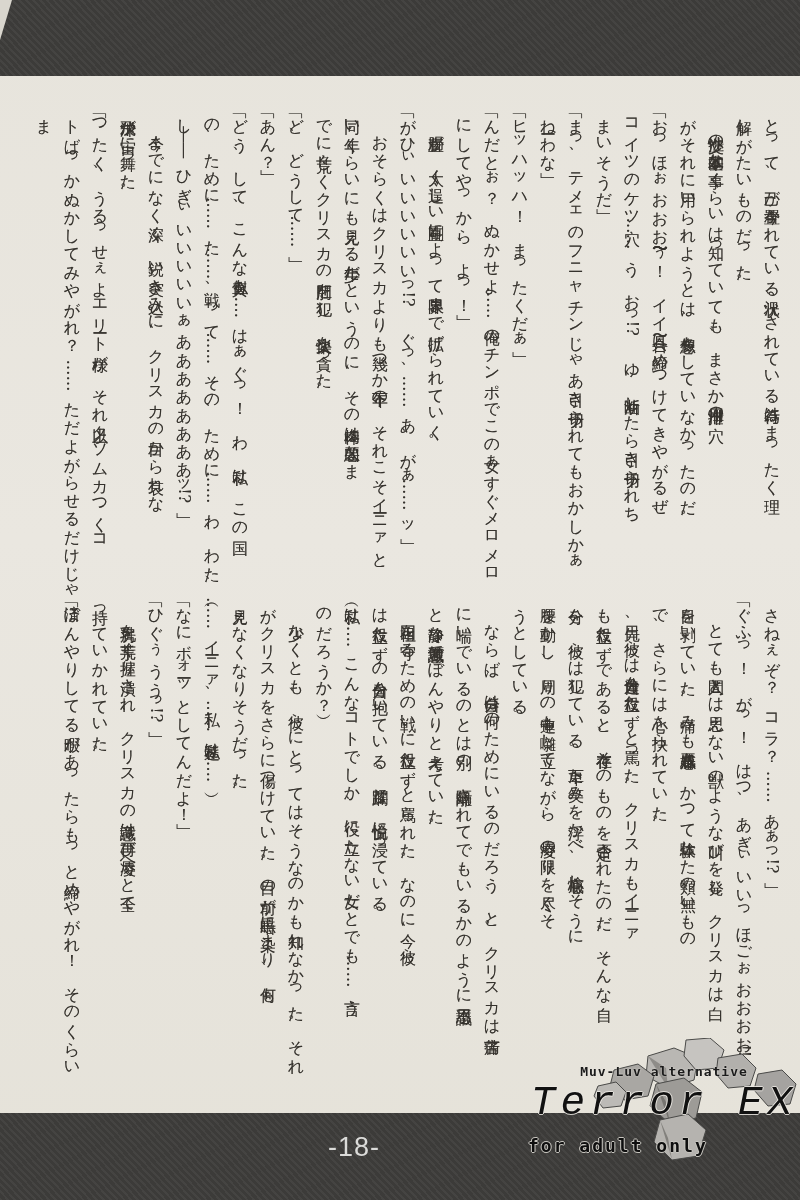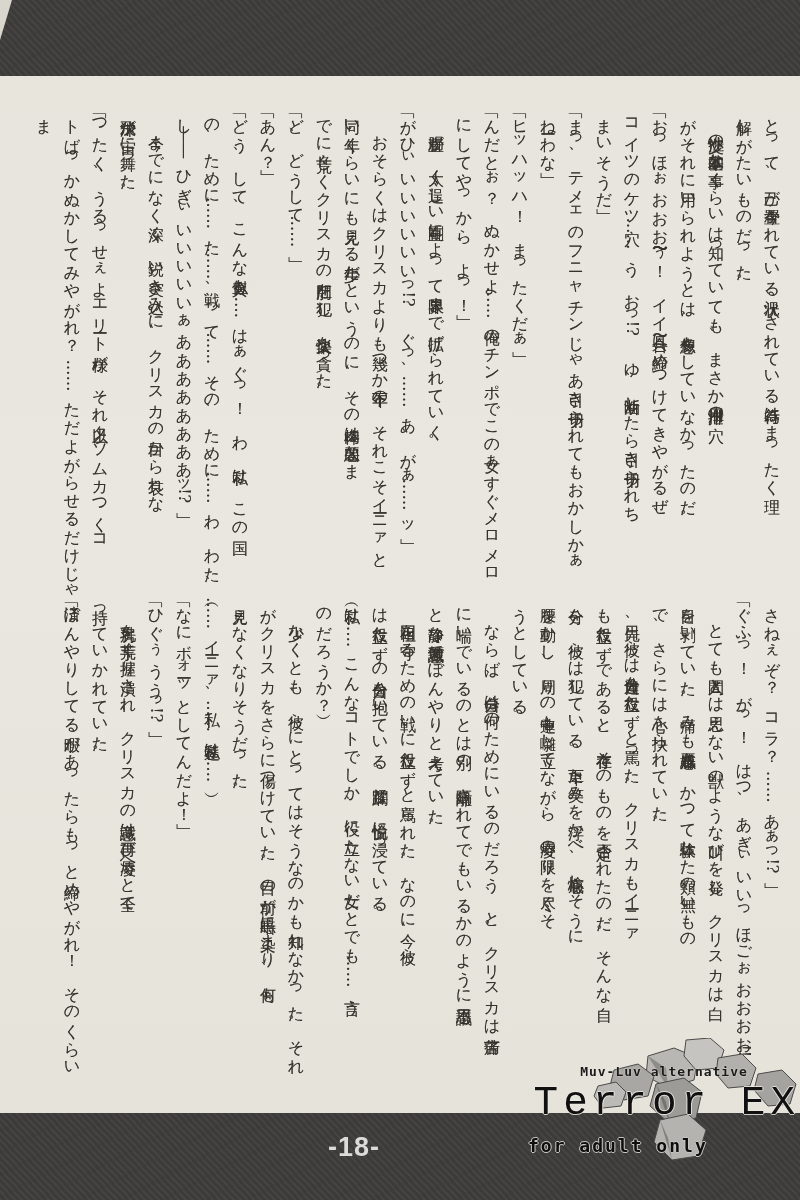--- a/index.html
+++ b/index.html
@@ -33,39 +33,40 @@
     color:#35322d;
     text-shadow:0 0 0.6px rgba(60,55,50,0.45);
   }
   .block-top{top:108px;}
   .block-bottom{top:597px;}
   .text-line{height:500px;}
   
   .page-number{
     position:absolute;top:1132px;left:328px;
     font-family:"Liberation Sans", sans-serif;
-    font-size:27px;font-weight:700;letter-spacing:1px;
+    font-size:27px;font-weight:400;letter-spacing:1px;
     color:#dbdbd9;
   }
   
   .logo{
     position:absolute;top:1038px;right:0;width:272px;height:132px;
     font-family:"DejaVu Sans Mono", monospace;
   }
   .cubes{position:absolute;top:0;left:0;width:272px;height:132px;}
   .logo-series{
     position:absolute;top:26px;left:0;width:100%;text-align:center;
     font-size:13px;font-weight:bold;letter-spacing:1px;color:#1b1b1b;
     text-shadow:0 0 2px rgba(240,238,232,0.8);
   }
   .logo-title{
-    position:absolute;top:42px;left:0;width:100%;text-align:right;
+    position:absolute;top:42px;left:0;width:100%;text-align:center;
     font-family:"Liberation Mono", monospace;
     font-size:41px;font-weight:400;letter-spacing:5px;color:#111;
     text-shadow:-1px 0 rgba(235,233,227,0.85),1px 0 rgba(235,233,227,0.85),0 -1px rgba(235,233,227,0.85),0 1px rgba(235,233,227,0.85);
+    font-style:italic;
   }
   .logo-subtitle{
     position:absolute;top:80px;left:0;width:100%;text-align:center;
     font-size:14px;font-weight:bold;letter-spacing:0.5px;color:#181818;
     text-shadow:-1px 0 #cfcdc7,1px 0 #cfcdc7,0 -1px #cfcdc7,0 1px #cfcdc7;
   }
   .logo-rating{
     position:absolute;top:97px;left:0;width:100%;text-align:left;
     font-size:18px;font-weight:bold;letter-spacing:2px;color:#0e0e0e;
     text-shadow:-1px 0 #c7c5bf,1px 0 #c7c5bf,0 -1px #c7c5bf,0 1px #c7c5bf;

